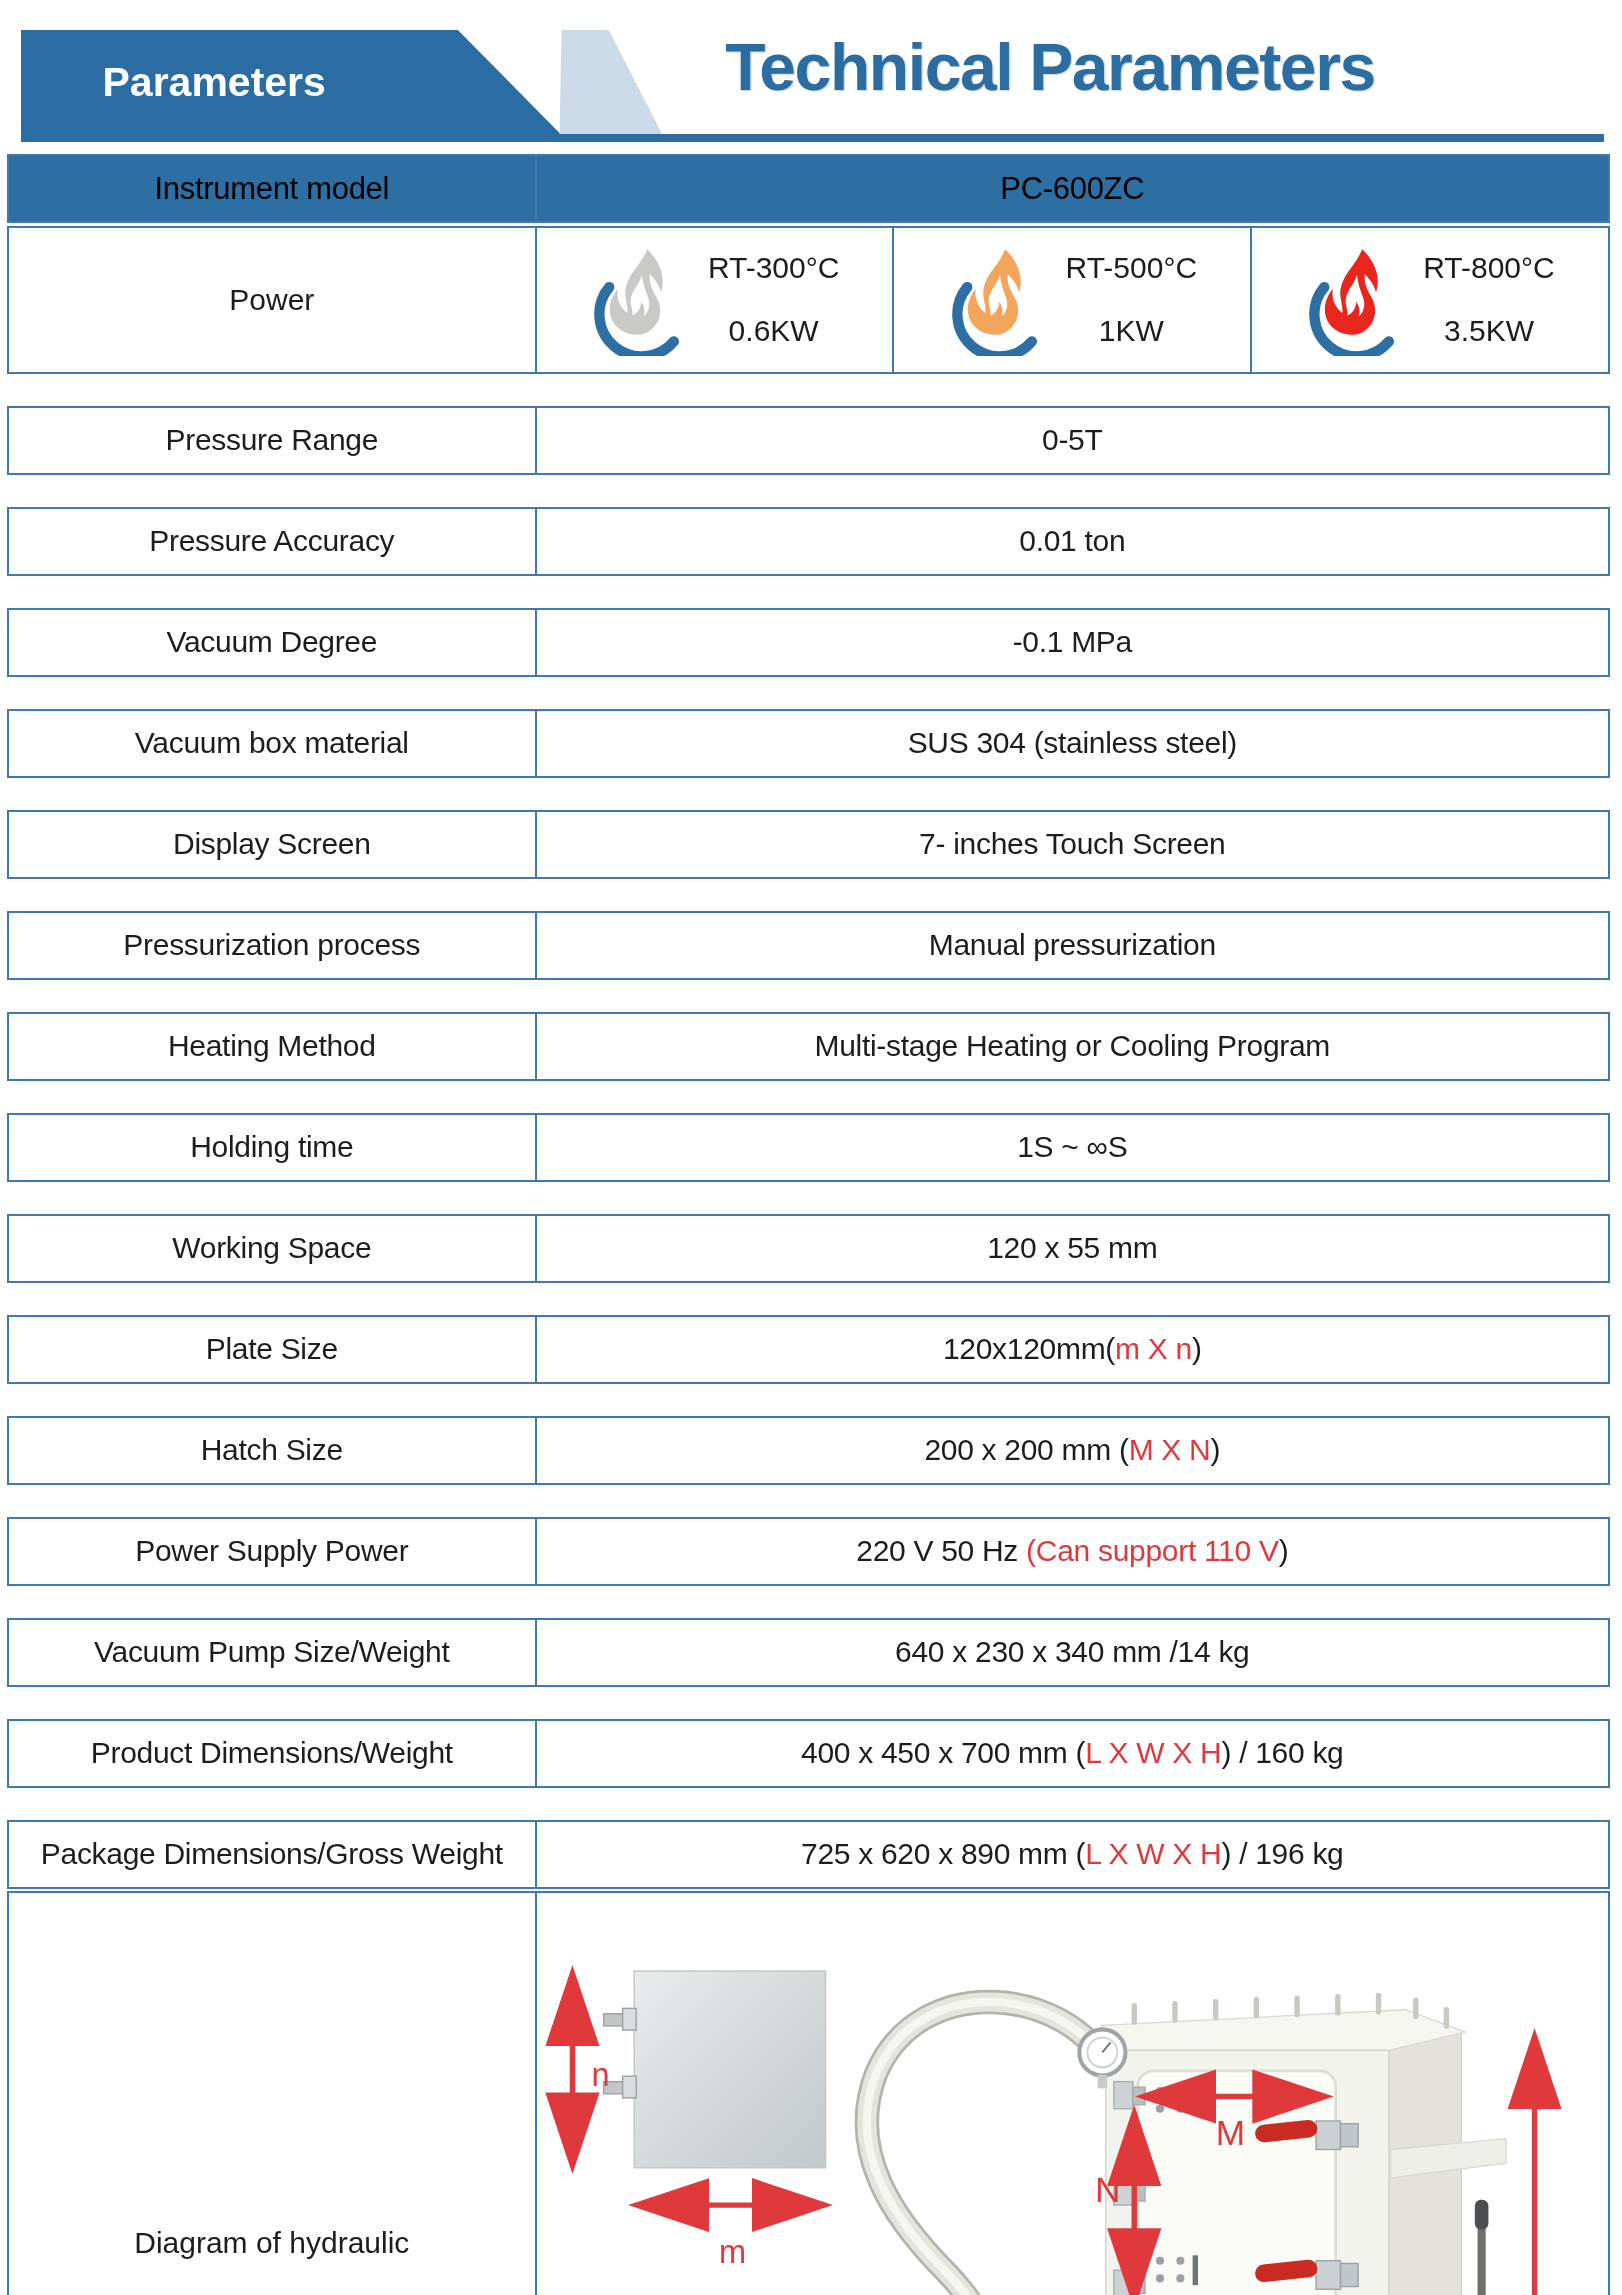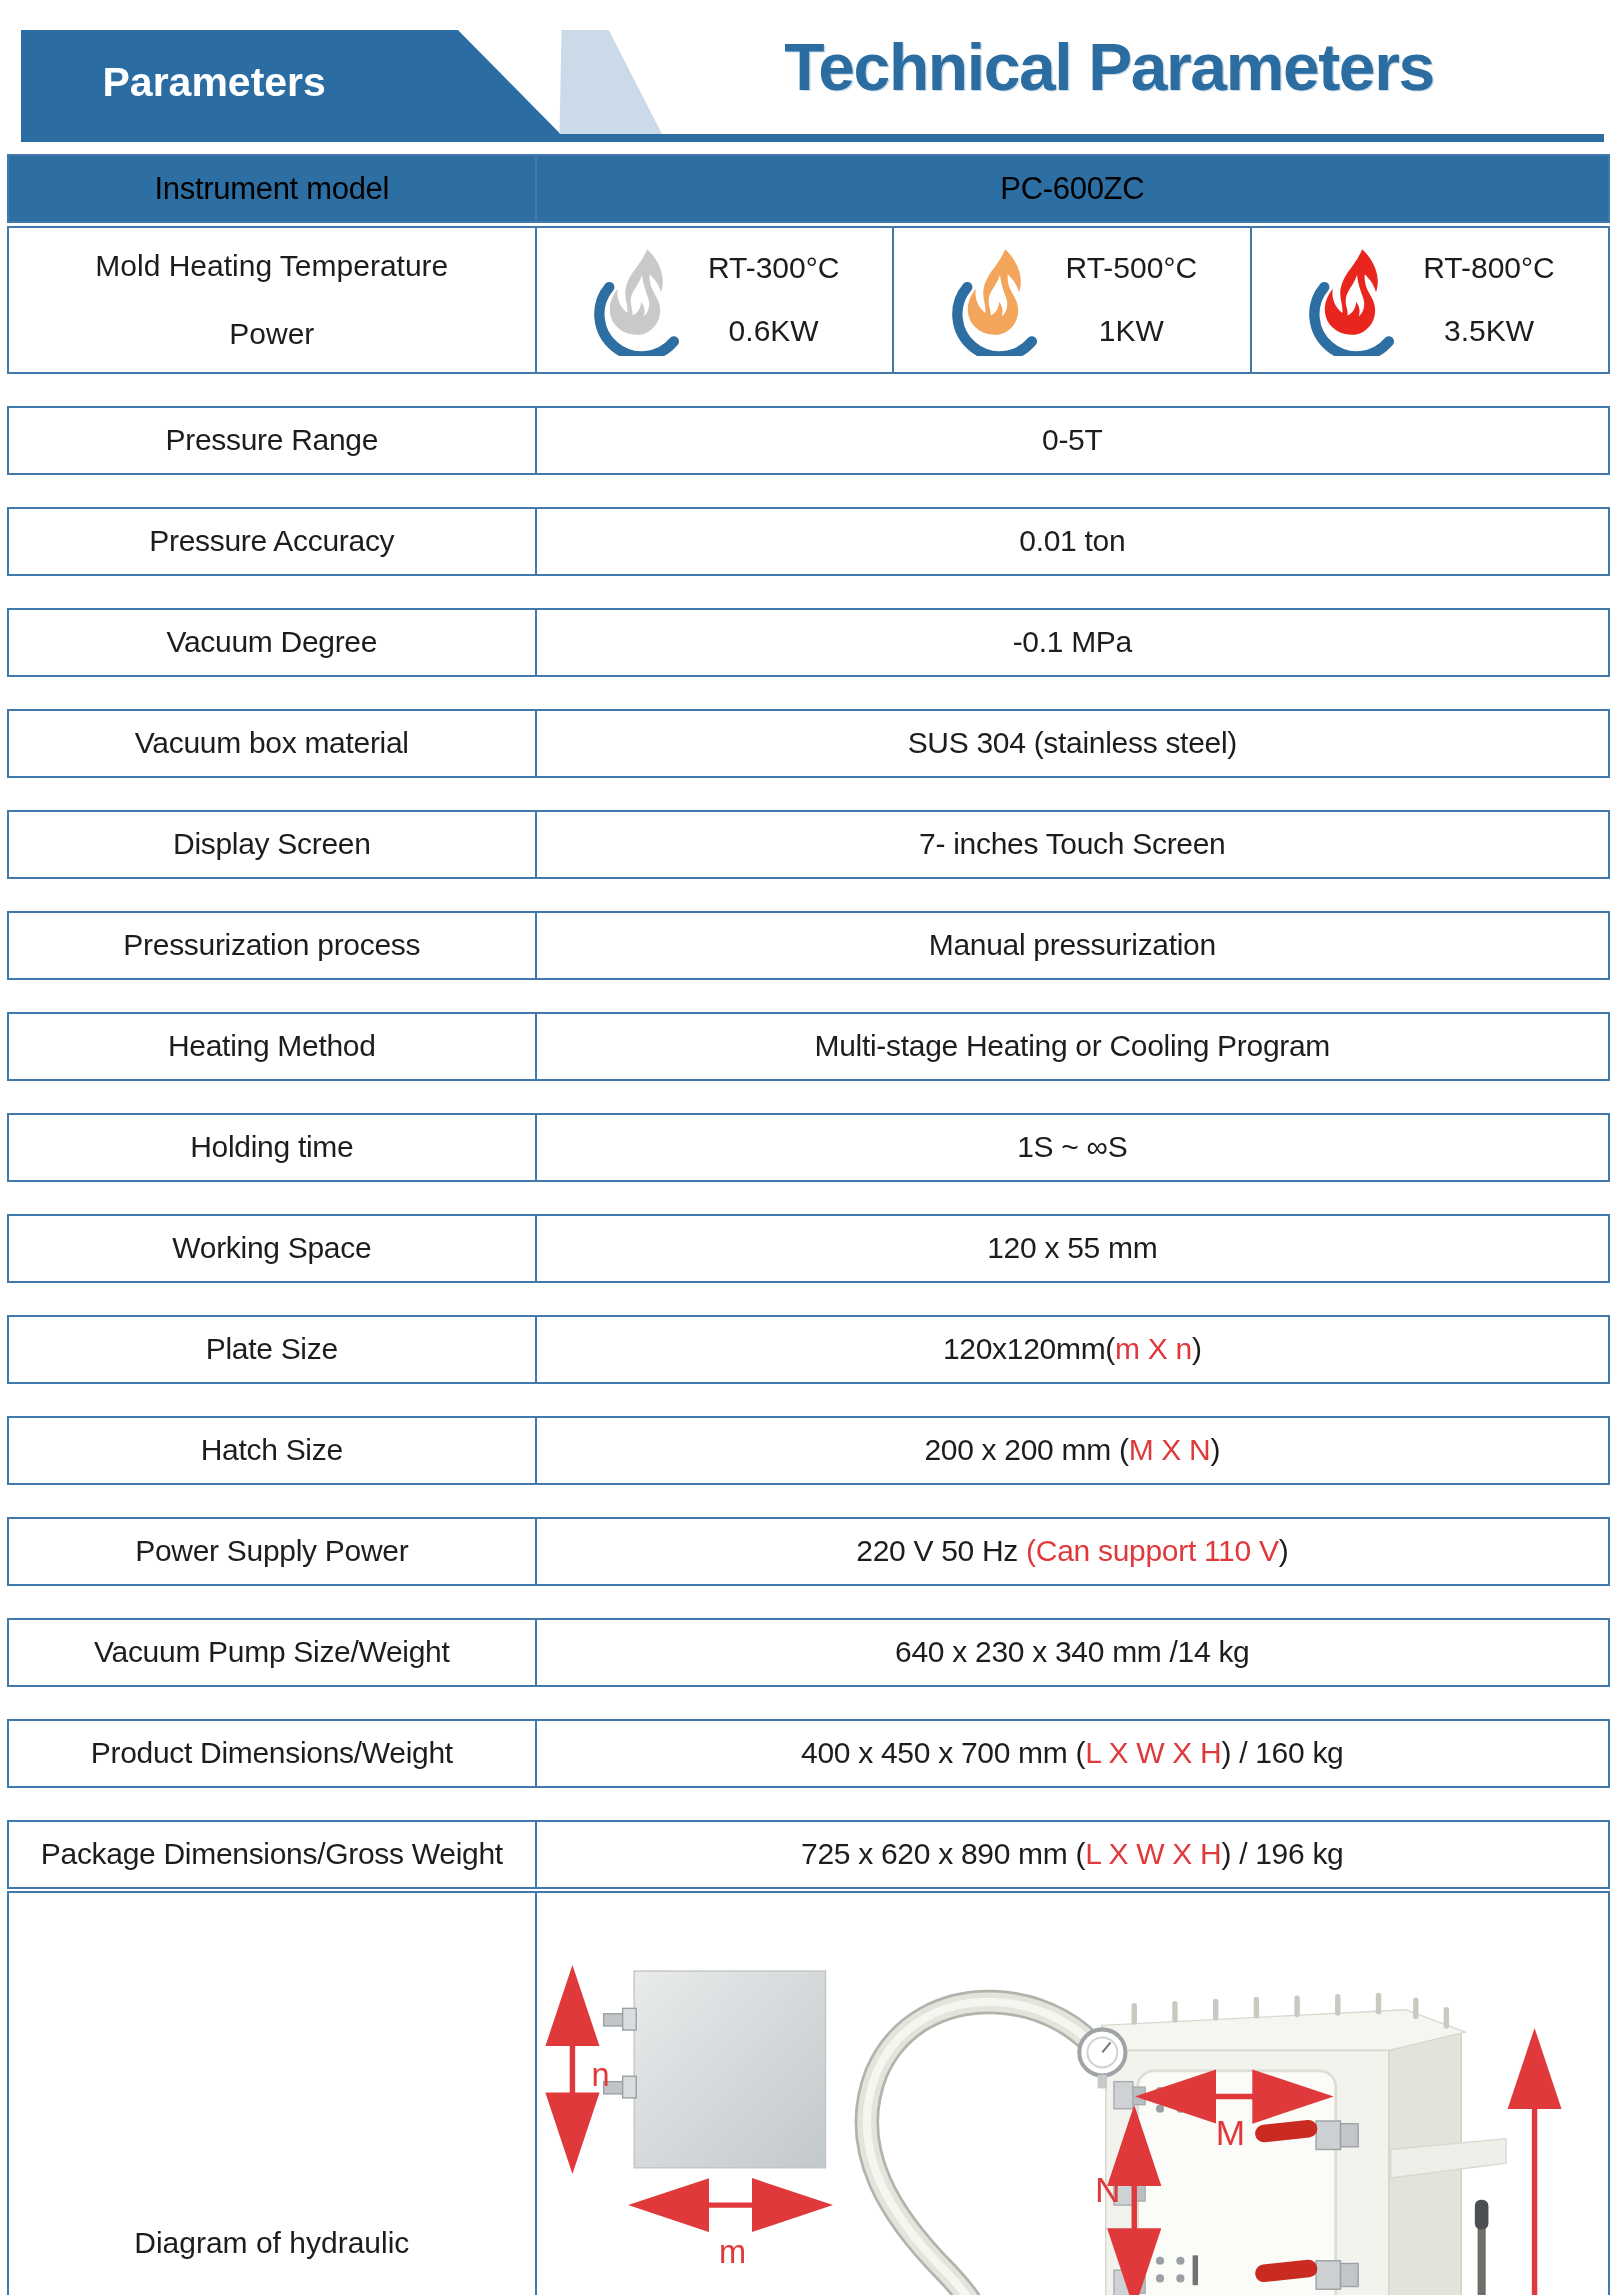--- a/index.html
+++ b/index.html
@@ -8,21 +8,21 @@
   
   .hdr{position:absolute;left:0;top:0;width:1623px;height:154px;}
   .banner-dark{position:absolute;left:20.5px;top:30px;width:540px;height:104px;
     background:#2b6da3;clip-path:polygon(0 0,81% 0,100% 100%,0 100%);
     display:flex;align-items:center;}
   .banner-dark span{font-size:41px;font-weight:bold;color:#fff;letter-spacing:0px;
     padding-left:82px;}
   .banner-light{position:absolute;left:457px;top:30px;width:205px;height:104px;
     background:#cadae9;clip-path:polygon(51% 0,74% 0,100% 100%,50% 100%);}
   .hdr-underline{position:absolute;left:20.5px;top:134px;width:1583px;height:7.5px;background:#2b6da3;}
-  .hdr-title{position:absolute;left:750px;top:29px;width:718px;text-align:center;
+  .hdr-title{position:absolute;left:691px;top:29px;width:718px;text-align:center;
     font-size:66px;font-weight:bold;color:#2b6da0;letter-spacing:-1.4px;
     text-shadow:1.4px 1.4px 0 rgba(43,109,160,.25);}
   
   .spec-table{position:absolute;left:6.8px;top:154px;width:1603px;}
   .t-row{display:flex;border:2.1px solid #4079aa;margin-top:2.7px;box-sizing:border-box;background:#fff;}
   .t-row.t-head{margin-top:0;background:#2e6fa3;height:69px;}
   .t-row.t-heat{height:148px;}
   .t-row.t-std{height:69px;margin-top:32px;}
   .t-row.t-diagram{height:825px;}
   .cell{display:flex;align-items:center;justify-content:center;box-sizing:border-box;}
@@ -65,21 +65,20 @@
         <span class="lbl-text">Instrument model</span>
       </div>
       <div class="cell val">
         <span class="val-text">PC-600ZC</span>
       </div>
     </div>
 
     <div class="t-row t-heat">
       <div class="cell lbl">
         <div class="heat-lbl">
-          <div>Mold Heating Temperature</div>
           <div>Power</div>
         </div>
       </div>
       <div class="cell val heat-wrap" id="heatOpts">
           <div class="heat-opt">
             <svg class="flame-ico" viewBox="0 0 120 130">
               <path d="M22 50 A47 47 0 0 0 97 113" fill="none" stroke="#2e6fa3" stroke-width="12" stroke-linecap="round"></path>
               <path fill="#c9c9c7" d="M66 6 C58 26 44 34 41 52 C39 63 44 70 43 80 C34 73 30 62 32 52 C22 64 19 80 28 93 C37 105 55 109 67 102 C81 94 85 76 77 62 C72 53 68 47 69 35 C76 42 80 48 82 56 C88 40 81 20 66 6 Z"></path>
               <path fill="#ffffff" d="M60 36 C56 48 48 54 47 64 C46 71 50 76 49 83 C55 80 59 74 59 67 C63 72 64 78 62 84 C68 79 70 70 67 62 C64 54 61 46 60 36 Z"></path>
             </svg>

